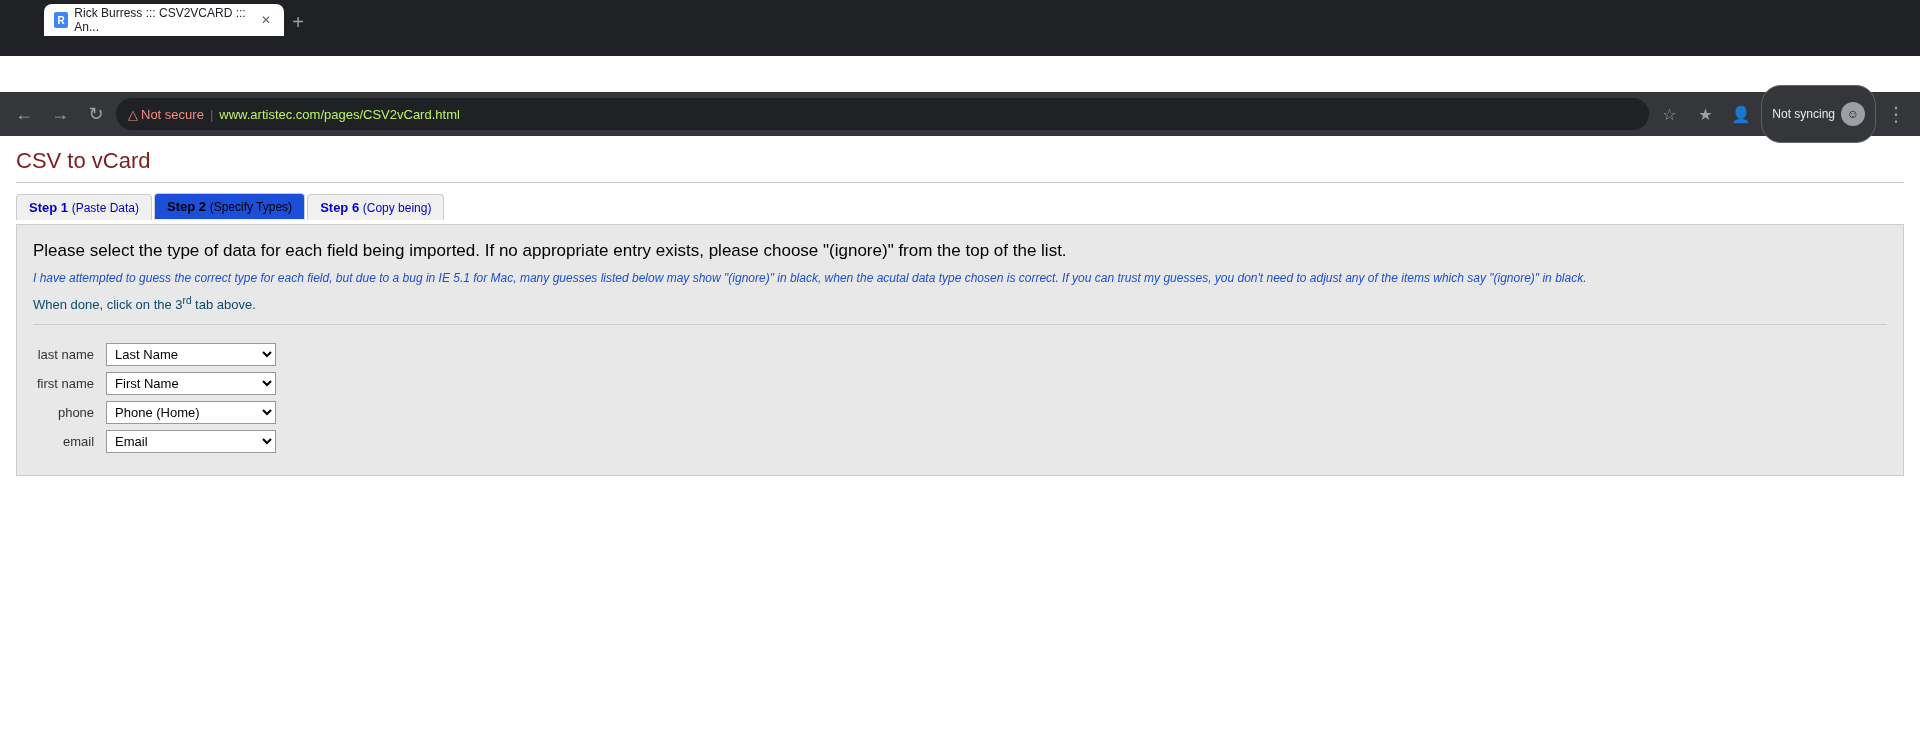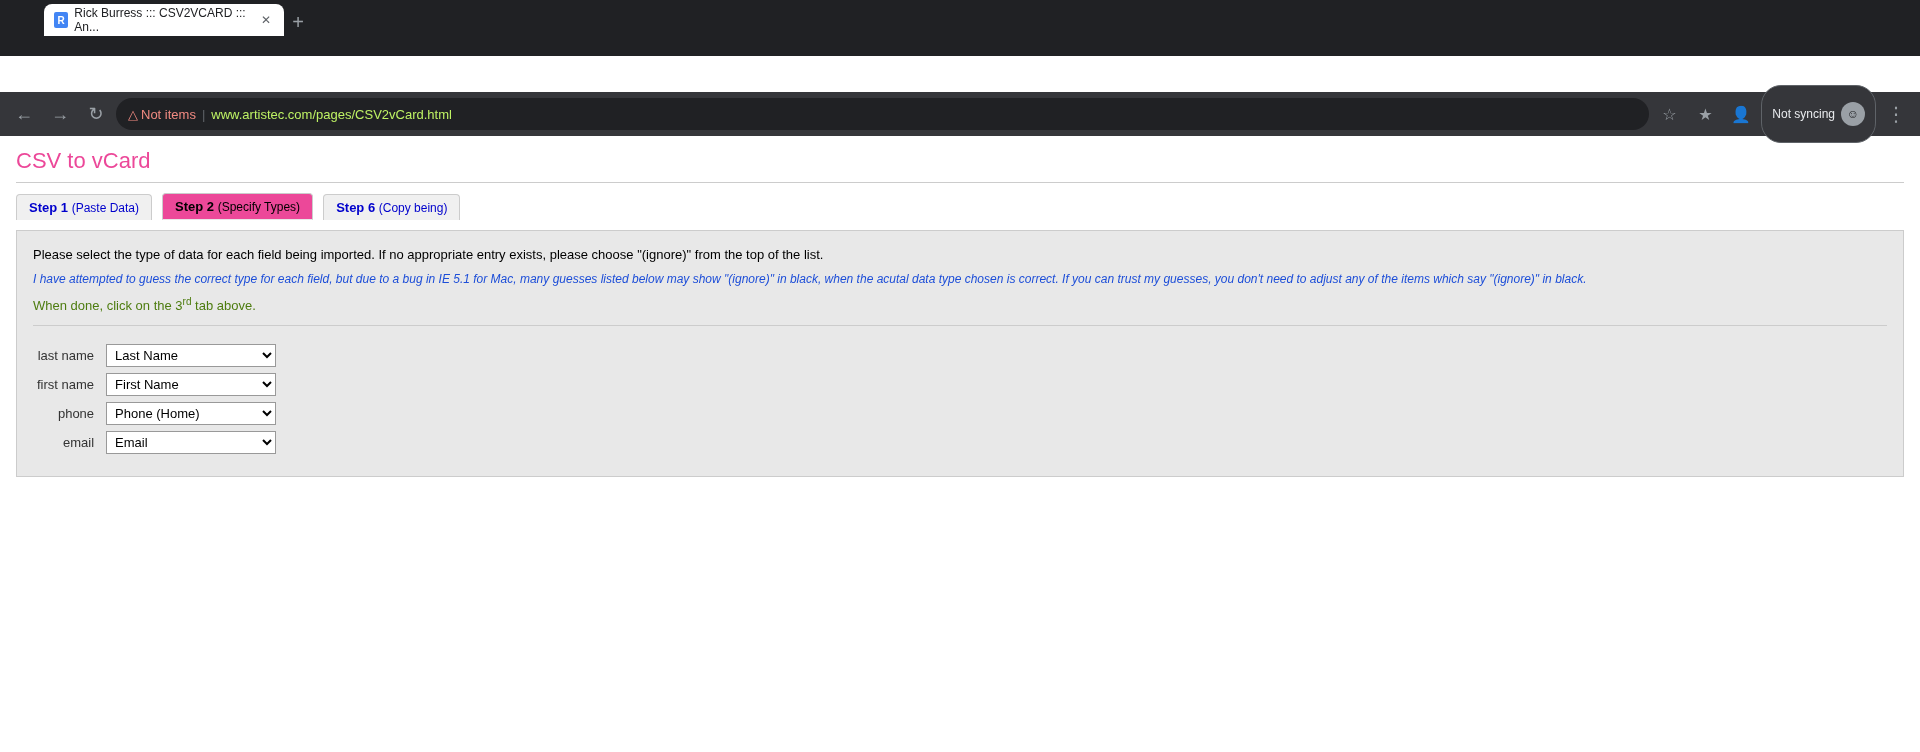--- a/index.html
+++ b/index.html
@@ -142,46 +142,46 @@
     }
 
     
     .page-content {
       padding: 12px 16px;
       background: #fff;
     }
     .page-title {
       font-size: 22px;
       font-weight: normal;
-      color: #ec4899;
+      color: #7f1d1d;
       border-bottom: 1px solid #ccc;
       padding-bottom: 8px;
       margin-bottom: 10px;
     }
 
     
     .tab-nav {
       display: flex;
       align-items: flex-end;
-      margin-bottom: 10px;
-      gap: 8px;
+      margin-bottom: 4px;
+      gap: 0;
     }
     .tab-nav-item {
       padding: 5px 12px;
       border: 1px solid #ccc;
       border-bottom: none;
       cursor: pointer;
       font-size: 13px;
       background: #f0f0f0;
       color: #333;
       border-radius: 4px 4px 0 0;
       margin-right: 2px;
     }
     .tab-nav-item.active {
-      background: #ec4899;
+      background: #1d4ed8;
       border-bottom: 1px solid #e8e8e8;
       font-weight: normal;
     }
     .tab-nav-item .step-num {
       font-weight: bold;
       color: #0000cc;
     }
     .tab-nav-item .step-detail {
       color: #0000cc;
       font-size: 12px;
@@ -193,34 +193,34 @@
       color: #000;
     }
 
     
     .form-panel {
       border: 1px solid #ccc;
       background: #e8e8e8;
       padding: 16px;
     }
     .instructions {
-      font-size: 13px;
+      font-size: 17px;
       color: #000;
       margin-bottom: 8px;
     }
     .guess-note {
       font-size: 12px;
       color: #1d4ed8;
       font-style: italic;
       margin-bottom: 8px;
       line-height: 1.5;
     }
     .done-note {
       font-size: 13px;
-      color: #4d7c0f;
+      color: #0c4a6e;
       margin-bottom: 12px;
     }
     .done-note sup { font-size: 10px; }
     hr.divider {
       border: none;
       border-top: 1px solid #ccc;
       margin-bottom: 12px;
     }
 
     
@@ -278,21 +278,21 @@
   </button>
   <button class="nav-btn">
     <span>→</span>
   </button>
   <button class="nav-btn">
     <span>↻</span>
   </button>
   <div class="address-bar">
     <span class="warning">
       <span>△</span>
-      <span>Not items</span>
+      <span>Not secure</span>
     </span>
     <span class="separator">|</span>
     <span class="url">www.artistec.com/pages/CSV2vCard.html</span>
   </div>
   <div class="toolbar-icons">
     <button class="toolbar-icon-btn">
       <span>☆</span>
     </button>
     <button class="toolbar-icon-btn">
       <span>★</span>

